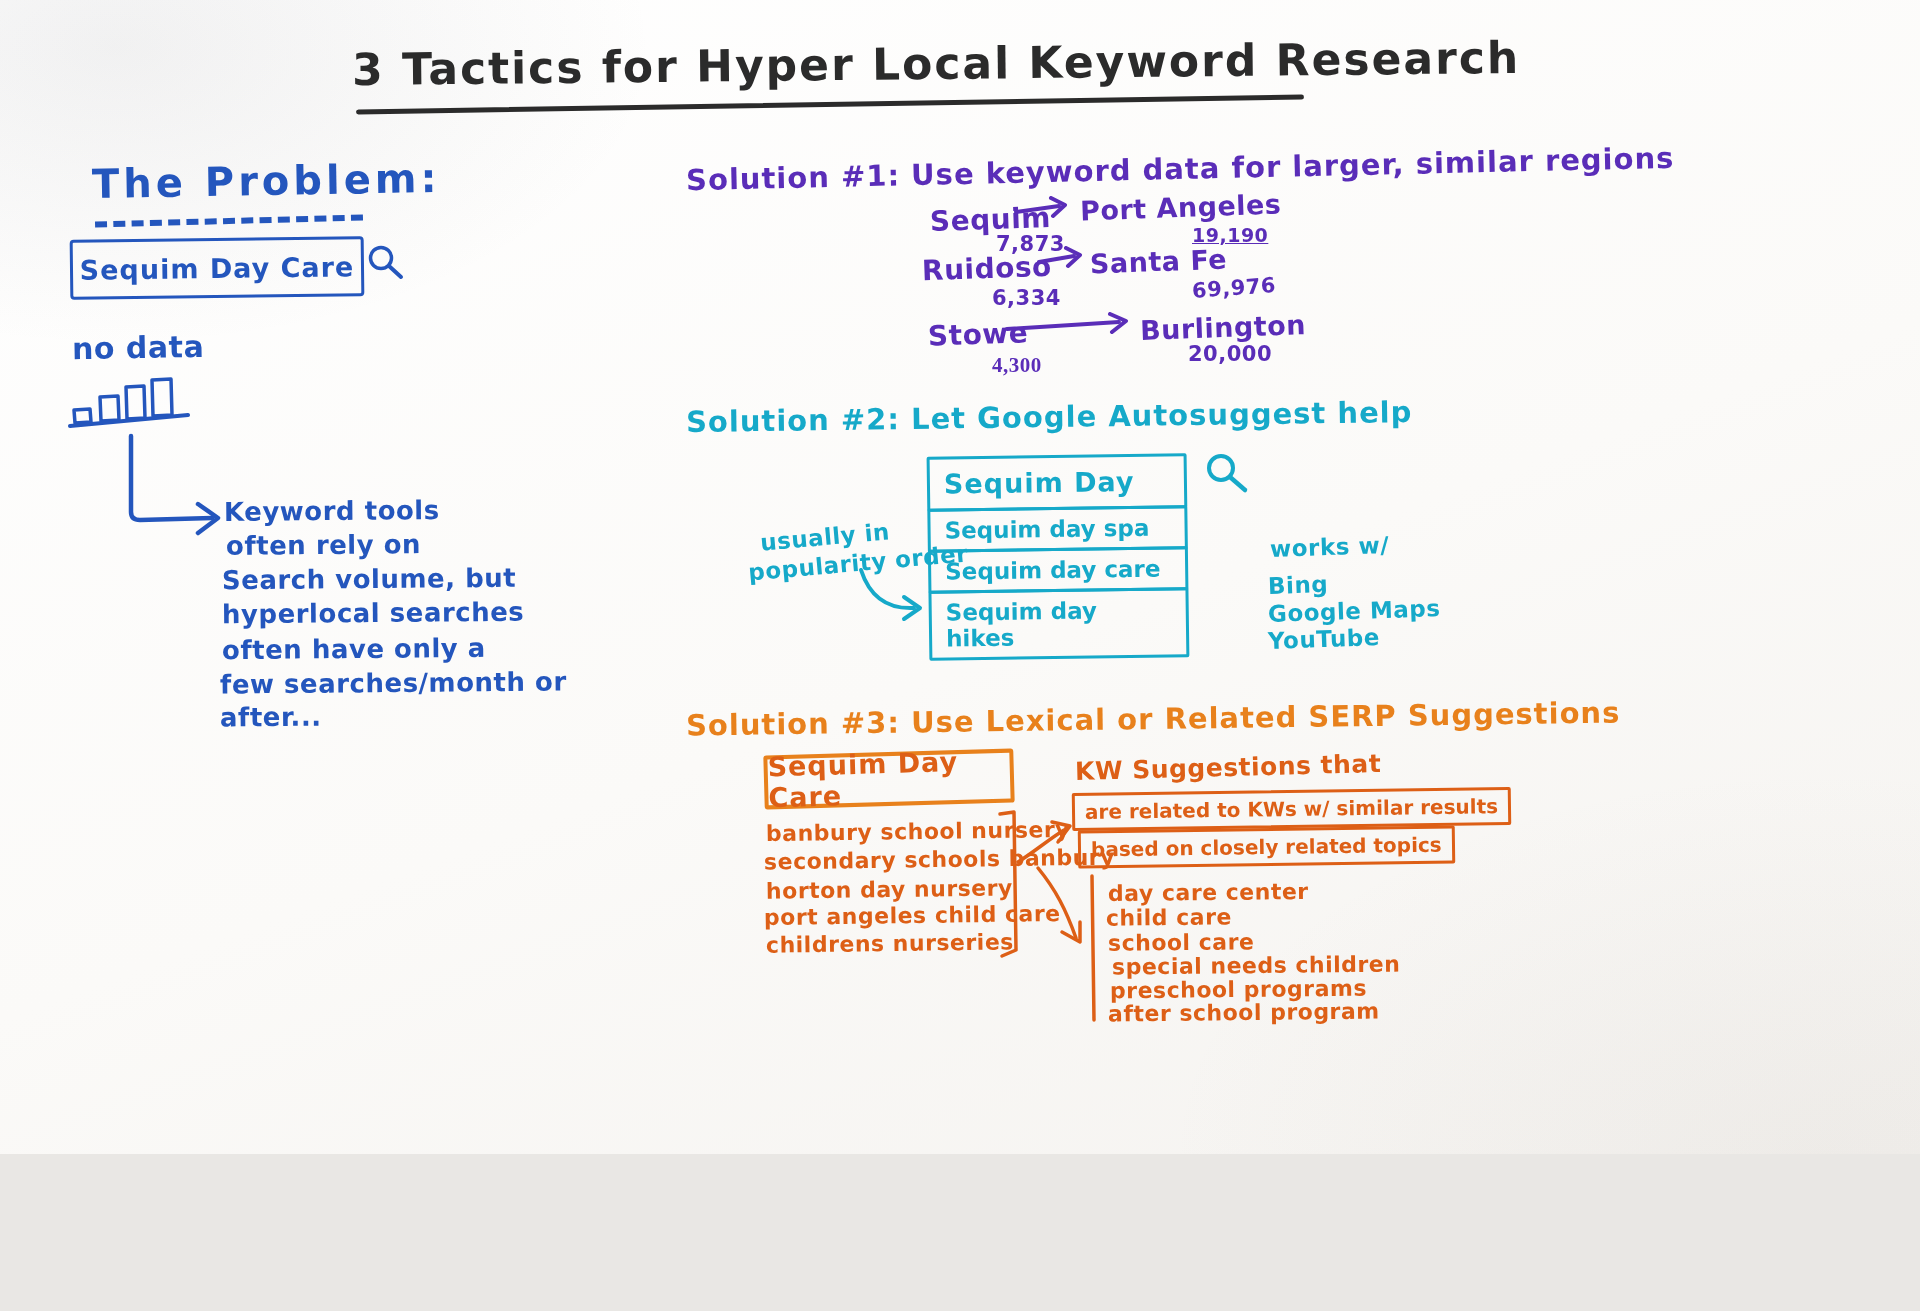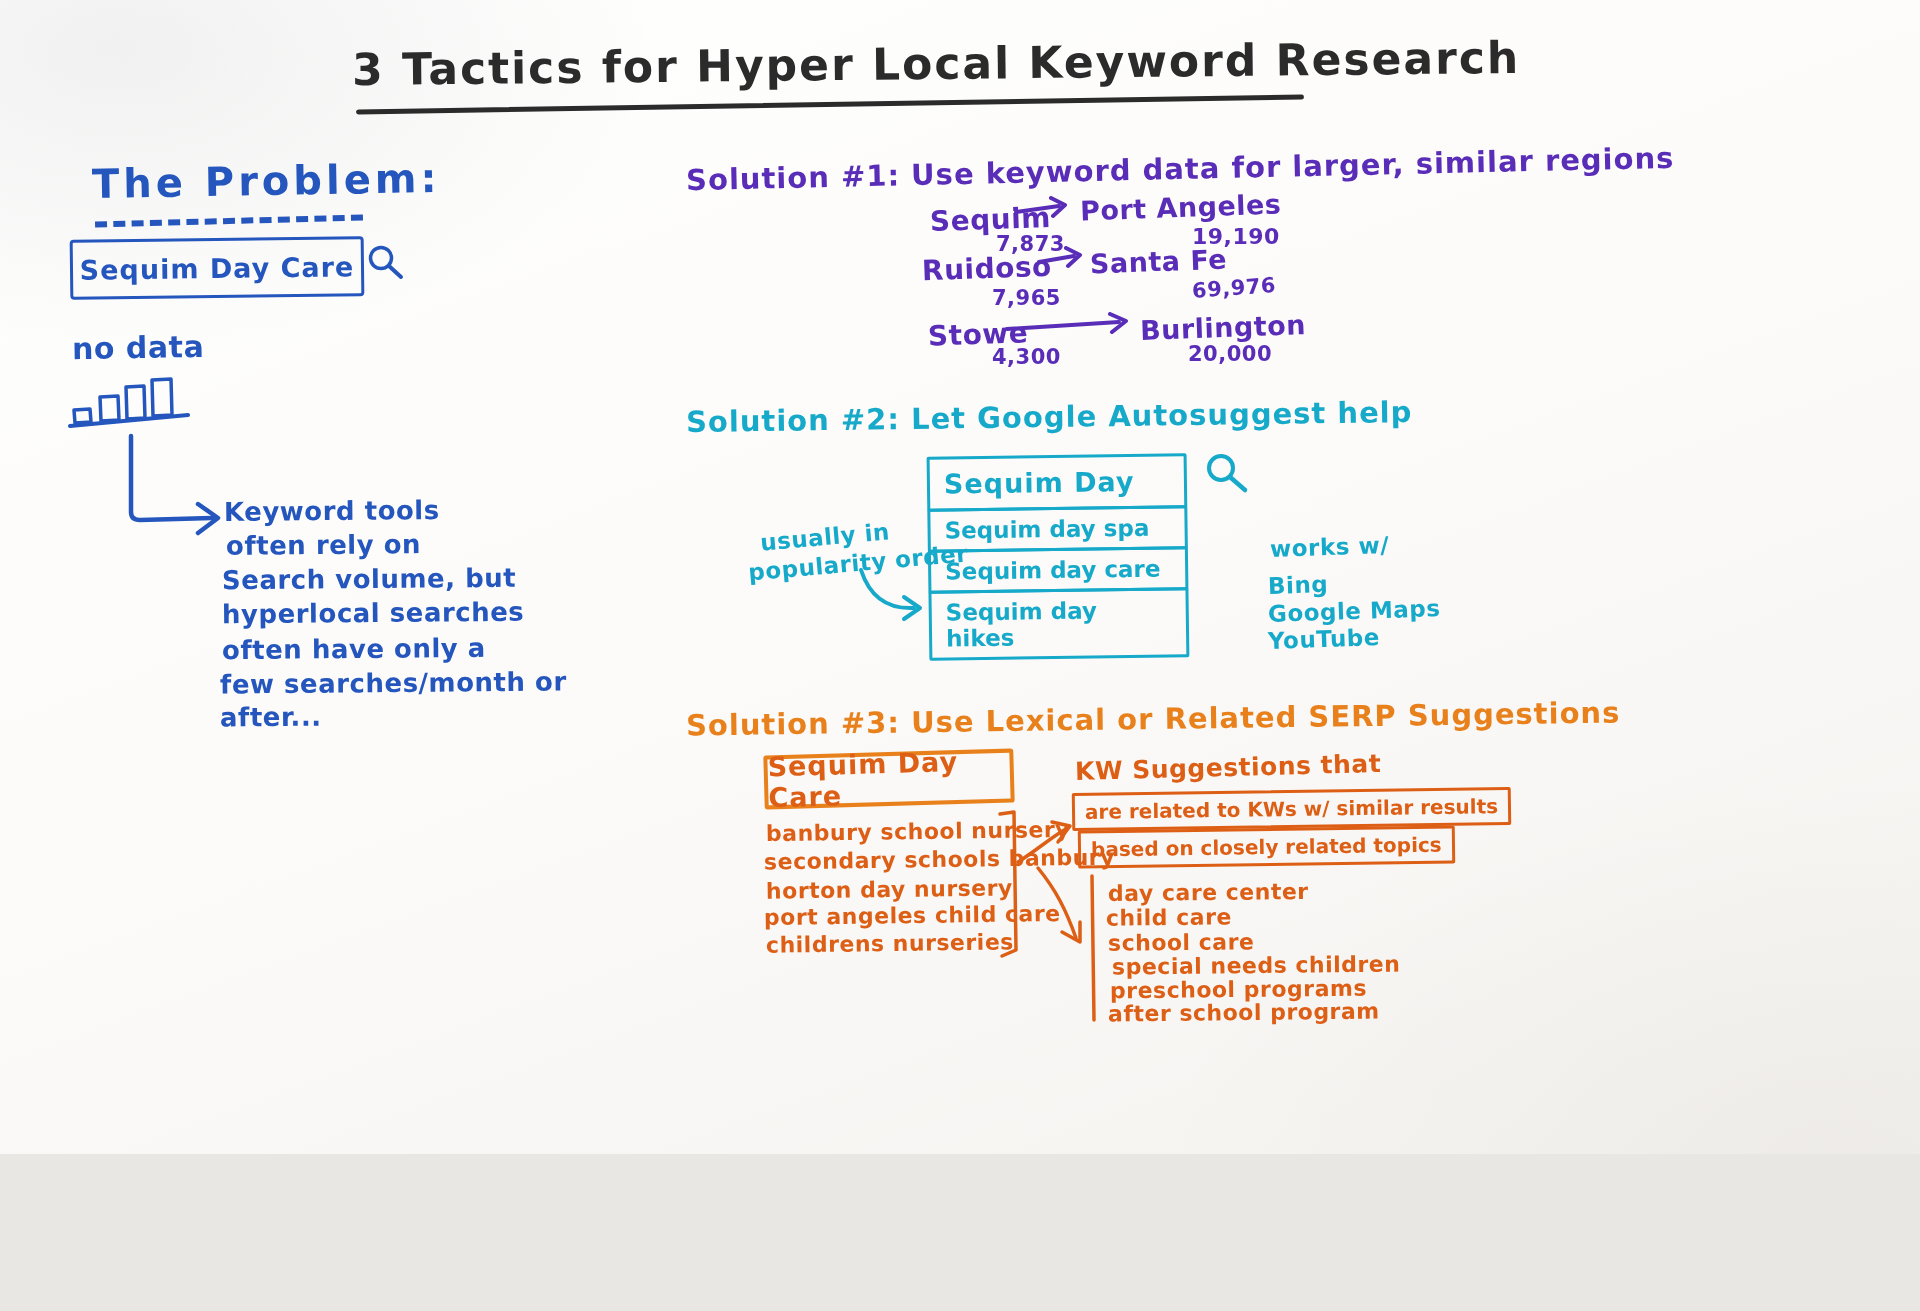--- a/index.html
+++ b/index.html
@@ -115,38 +115,38 @@
 
   <div class="hand c-purple s1-heading">Solution #1: Use keyword data for larger, similar regions</div>
 
   <div class="hand c-purple s1-from" style="left:930px;top:203px;transform:rotate(-2deg);">Sequim</div>
   <svg class="abs" style="left:1013px;top:196px;" width="60" height="26" viewBox="0 0 60 26">
     <path d="M3,16 L46,10" fill="none" stroke="#5a2db8" stroke-width="4" stroke-linecap="round"></path>
     <path d="M38,2 L52,9 L40,20" fill="none" stroke="#5a2db8" stroke-width="4" stroke-linecap="round" stroke-linejoin="round"></path>
   </svg>
   <div class="hand c-purple s1-to" style="left:1080px;top:192px;transform:rotate(-2deg);">Port Angeles</div>
   <div class="hand c-purple s1-vol" style="left:996px;top:232px;">7,873</div>
-  <div class="hand c-purple s1-vol" style="left:1192px;top:224px;font-size:22px;">19,190</div>
+  <div class="hand c-purple s1-vol" style="left:1192px;top:224px;font-size:19px;text-decoration:underline;">19,190</div>
 
   <div class="hand c-purple s1-from" style="left:922px;top:252px;transform:rotate(-2deg);">Ruidoso</div>
   <svg class="abs" style="left:1036px;top:246px;" width="52" height="26" viewBox="0 0 52 26">
     <path d="M3,16 L38,10" fill="none" stroke="#5a2db8" stroke-width="4" stroke-linecap="round"></path>
     <path d="M30,2 L44,9 L32,20" fill="none" stroke="#5a2db8" stroke-width="4" stroke-linecap="round" stroke-linejoin="round"></path>
   </svg>
   <div class="hand c-purple s1-to" style="left:1090px;top:246px;transform:rotate(-2deg);">Santa Fe</div>
-  <div class="hand c-purple s1-vol" style="left:992px;top:286px;">7,965</div>
+  <div class="hand c-purple s1-vol" style="left:992px;top:286px;">6,334</div>
   <div class="hand c-purple s1-vol" style="left:1192px;top:276px;transform:rotate(-4deg);">69,976</div>
 
   <div class="hand c-purple s1-from" style="left:928px;top:318px;transform:rotate(-2deg);">Stowe</div>
   <svg class="abs" style="left:1004px;top:312px;" width="130" height="26" viewBox="0 0 130 26">
     <path d="M3,17 L115,10" fill="none" stroke="#5a2db8" stroke-width="4" stroke-linecap="round"></path>
     <path d="M106,2 L122,9 L108,20" fill="none" stroke="#5a2db8" stroke-width="4" stroke-linecap="round" stroke-linejoin="round"></path>
   </svg>
   <div class="hand c-purple s1-to" style="left:1140px;top:312px;transform:rotate(-2deg);">Burlington</div>
-  <div class="hand c-purple s1-vol" style="left:992px;top:345px;">4,300</div>
+  <div class="hand c-purple s1-vol" style="left:992px;top:353px;font-family:Liberation Serif, serif;">4,300</div>
   <div class="hand c-purple s1-vol" style="left:1188px;top:342px;">20,000</div>
 
   <div class="hand c-teal s2-heading">Solution #2: Let Google Autosuggest help</div>
 
   <div class="abs sugg-box">
     <div class="sugg-row query">Sequim Day</div>
     <div class="sugg-row item">Sequim day spa</div>
     <div class="sugg-row item">Sequim day care</div>
     <div class="sugg-row item">Sequim day hikes</div>
   </div>

